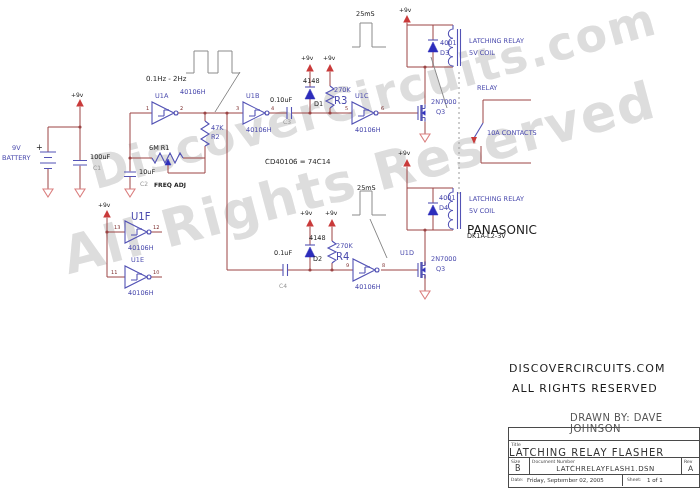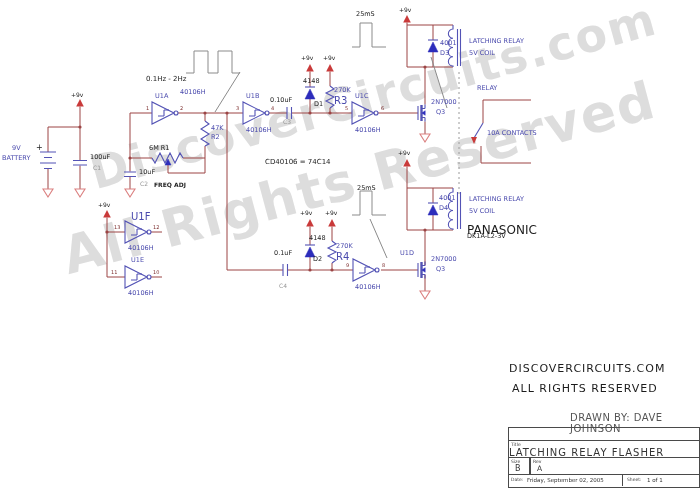--- a/index.html
+++ b/index.html
@@ -335,20 +335,24 @@
     <div class="tb-row tb-r1"></div>
     <div class="tb-row tb-r2">
       <span class="tb-lab">Title</span>
       <span class="tb-title">LATCHING RELAY FLASHER</span>
     </div>
     <div class="tb-row tb-r3">
       <div class="tb-size">
         <span class="tb-lab">Size</span>
         <span class="tb-size-v">B</span>
       </div>
+      <div class="tb-doc">
+        <span class="tb-lab">Document Number</span>
+        <span class="tb-doc-v">LATCHRELAYFLASH1.DSN</span>
+      </div>
       <div class="tb-rev">
         <span class="tb-lab">Rev</span>
         <span class="tb-rev-v">A</span>
       </div>
     </div>
     <div class="tb-row tb-r4">
       <div class="tb-date">
         <span class="tb-date-l">Date:</span>
         <span class="tb-date-v">Friday, September 02, 2005</span>
       </div>

